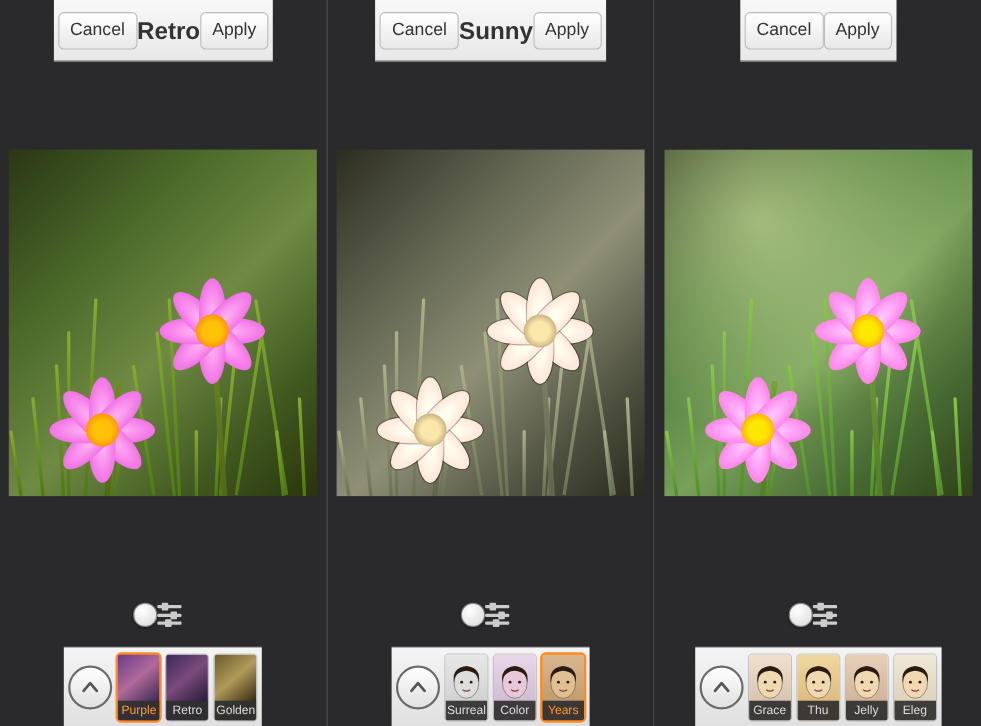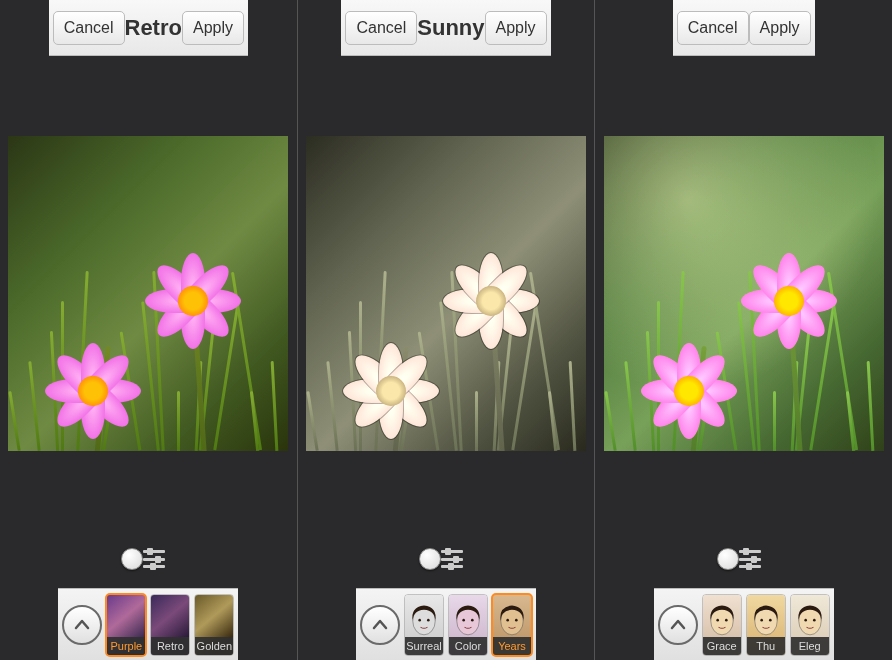--- a/index.html
+++ b/index.html
@@ -492,20 +492,33 @@
     <ellipse cx="22" cy="22" rx="13" ry="16" fill="#f0d8b0" stroke="#555" stroke-width="0.6"></ellipse>
     <path d="M9 22 Q6 6 22 4 Q38 6 35 22 Q35 10 22 9 Q9 10 9 22" fill="#2a1a10"></path>
     <circle cx="17" cy="21" r="1.5" fill="#2a1a10"></circle>
     <circle cx="27" cy="21" r="1.5" fill="#2a1a10"></circle>
     <path d="M18 29 Q22 32 26 29" stroke="#8a3a3a" stroke-width="1.2" fill="none"></path>
   </svg>
         </div>
       <div class="thumb-label">Thu</div>
     </div>
       <div class="thumb ">
+      <div class="tfill" style="background:linear-gradient(180deg,#e8d0b8,#c8a890)"></div>
+        <div class="face">
+          <svg viewBox="0 0 44 44">
+    <ellipse cx="22" cy="22" rx="13" ry="16" fill="#f0d8b0" stroke="#555" stroke-width="0.6"></ellipse>
+    <path d="M9 22 Q6 6 22 4 Q38 6 35 22 Q35 10 22 9 Q9 10 9 22" fill="#2a1a10"></path>
+    <circle cx="17" cy="21" r="1.5" fill="#2a1a10"></circle>
+    <circle cx="27" cy="21" r="1.5" fill="#2a1a10"></circle>
+    <path d="M18 29 Q22 32 26 29" stroke="#8a3a3a" stroke-width="1.2" fill="none"></path>
+  </svg>
+        </div>
+      <div class="thumb-label">Jelly</div>
+    </div>
+      <div class="thumb ">
       <div class="tfill" style="background:linear-gradient(180deg,#f0e8d8,#d8c8b0)"></div>
         <div class="face">
           <svg viewBox="0 0 44 44">
     <ellipse cx="22" cy="22" rx="13" ry="16" fill="#f0d8b0" stroke="#555" stroke-width="0.6"></ellipse>
     <path d="M9 22 Q6 6 22 4 Q38 6 35 22 Q35 10 22 9 Q9 10 9 22" fill="#2a1a10"></path>
     <circle cx="17" cy="21" r="1.5" fill="#2a1a10"></circle>
     <circle cx="27" cy="21" r="1.5" fill="#2a1a10"></circle>
     <path d="M18 29 Q22 32 26 29" stroke="#8a3a3a" stroke-width="1.2" fill="none"></path>
   </svg>
         </div>

